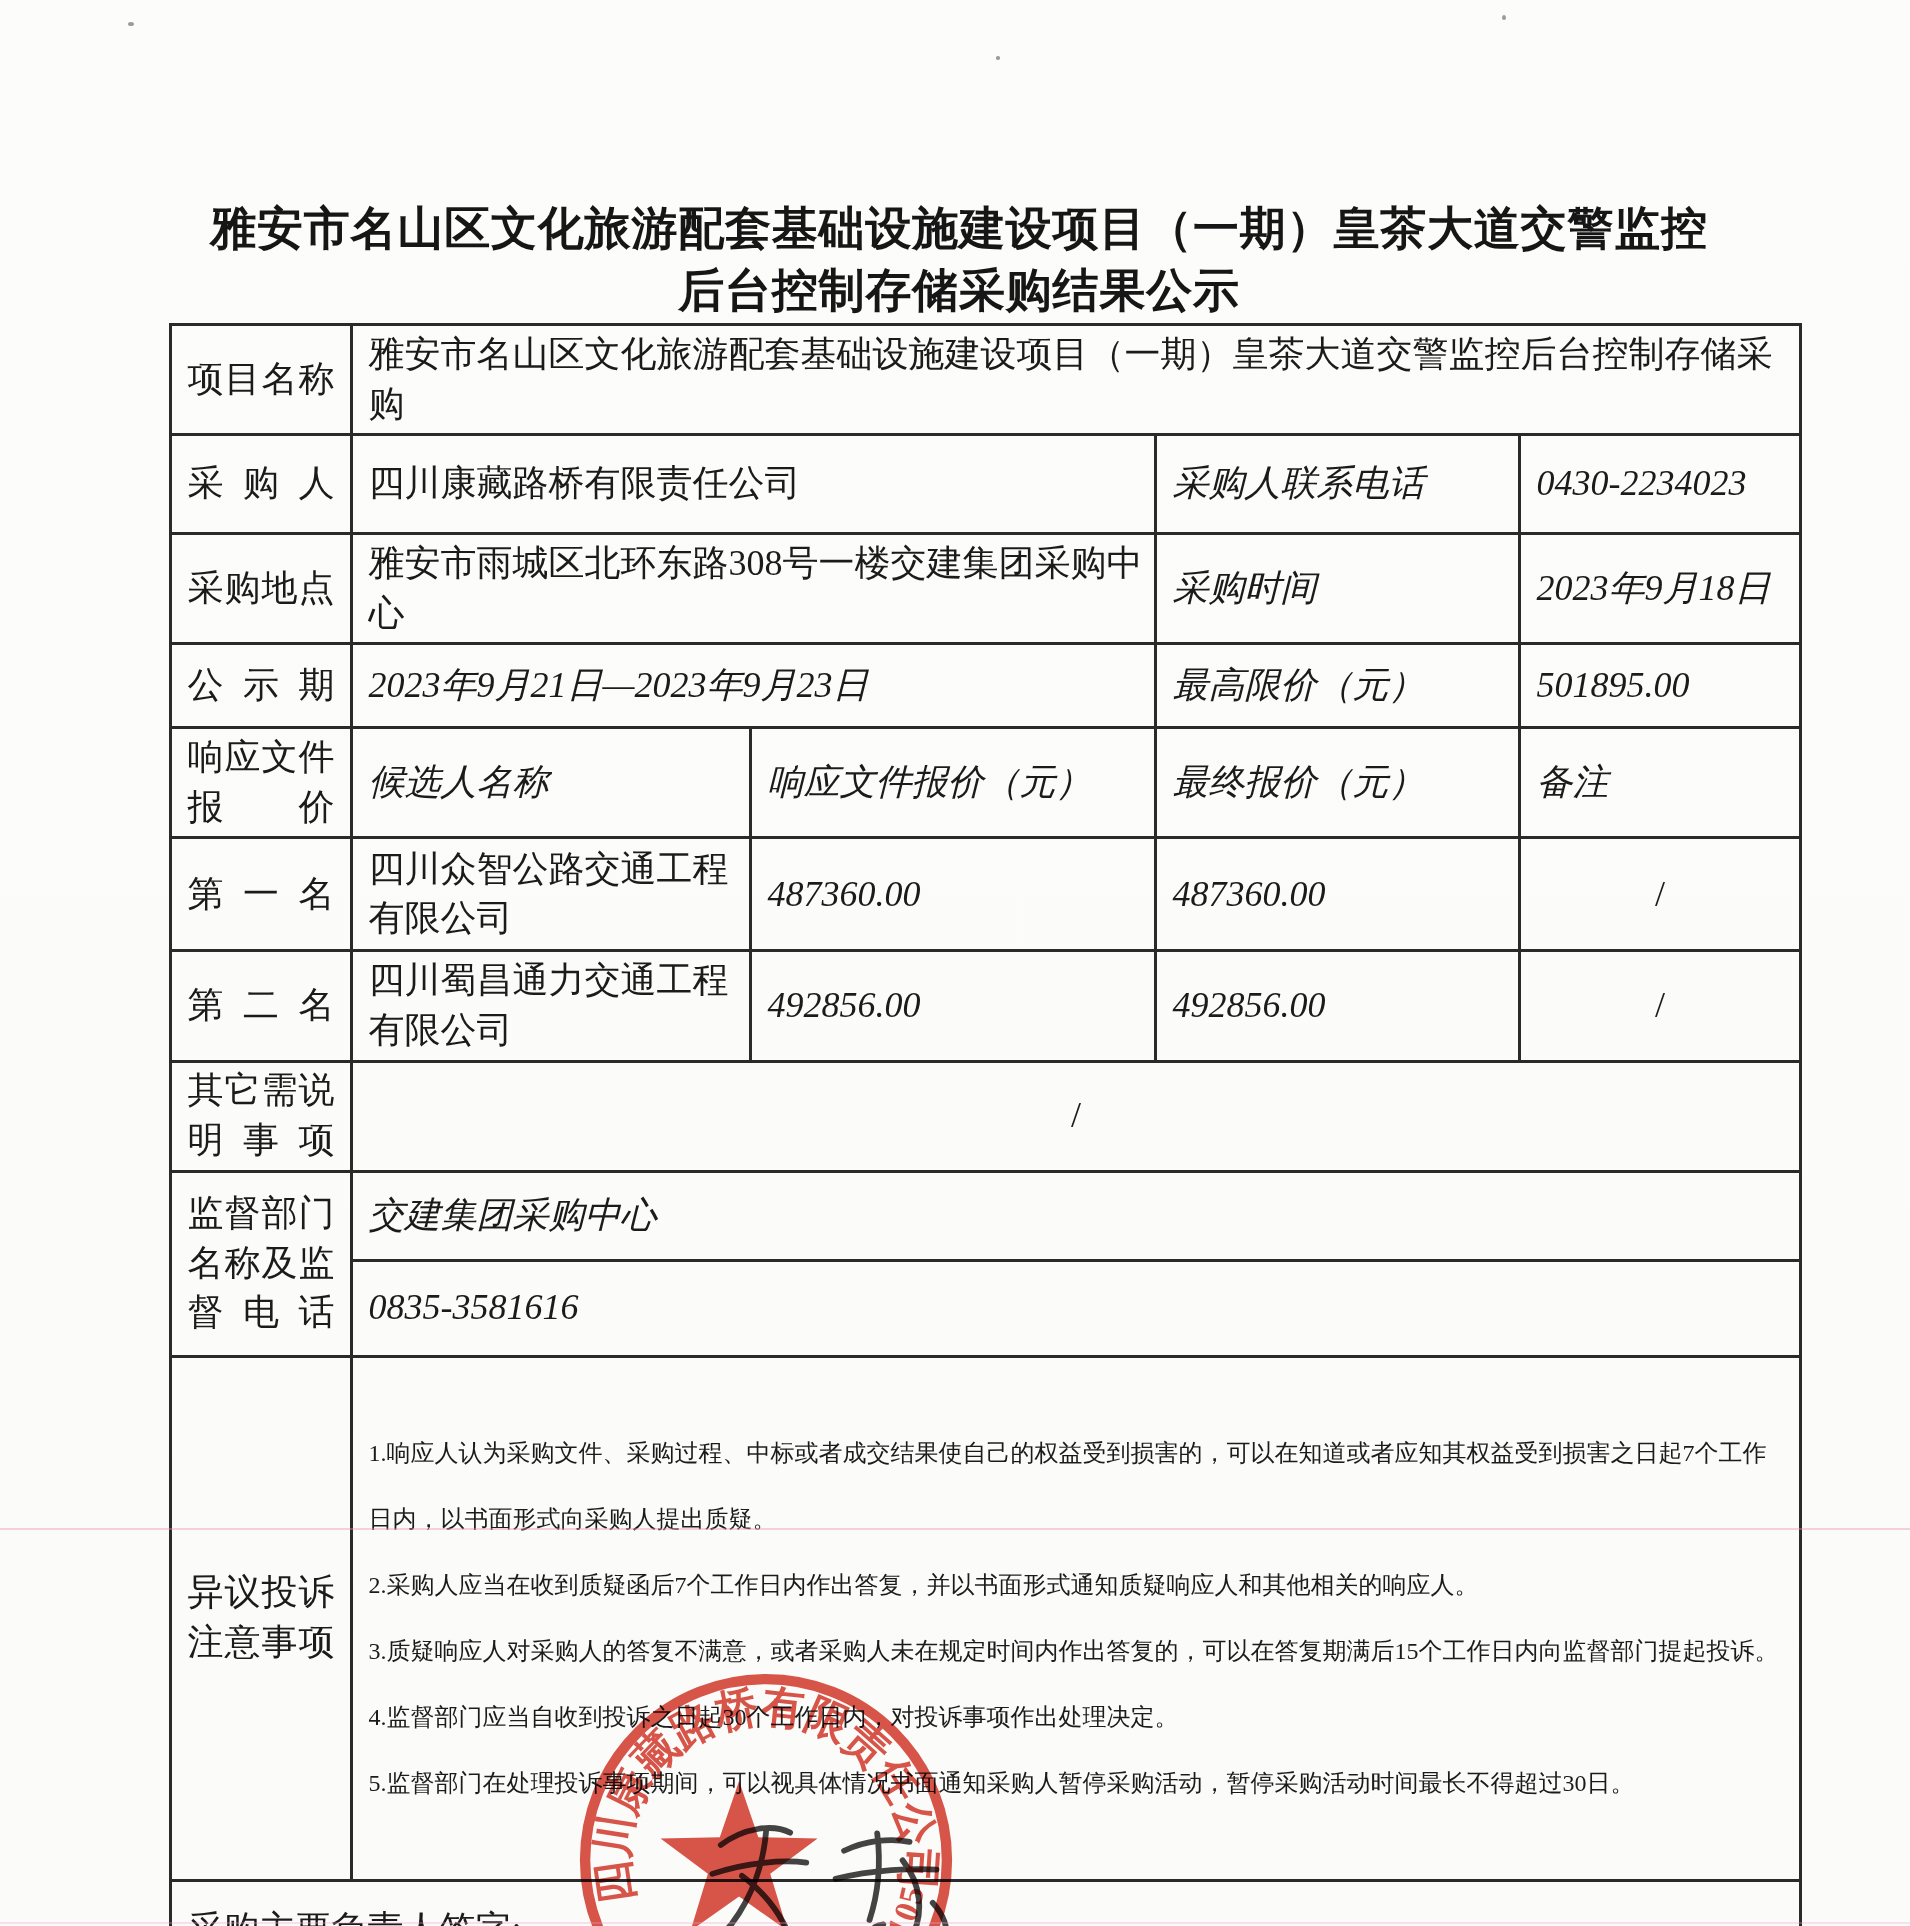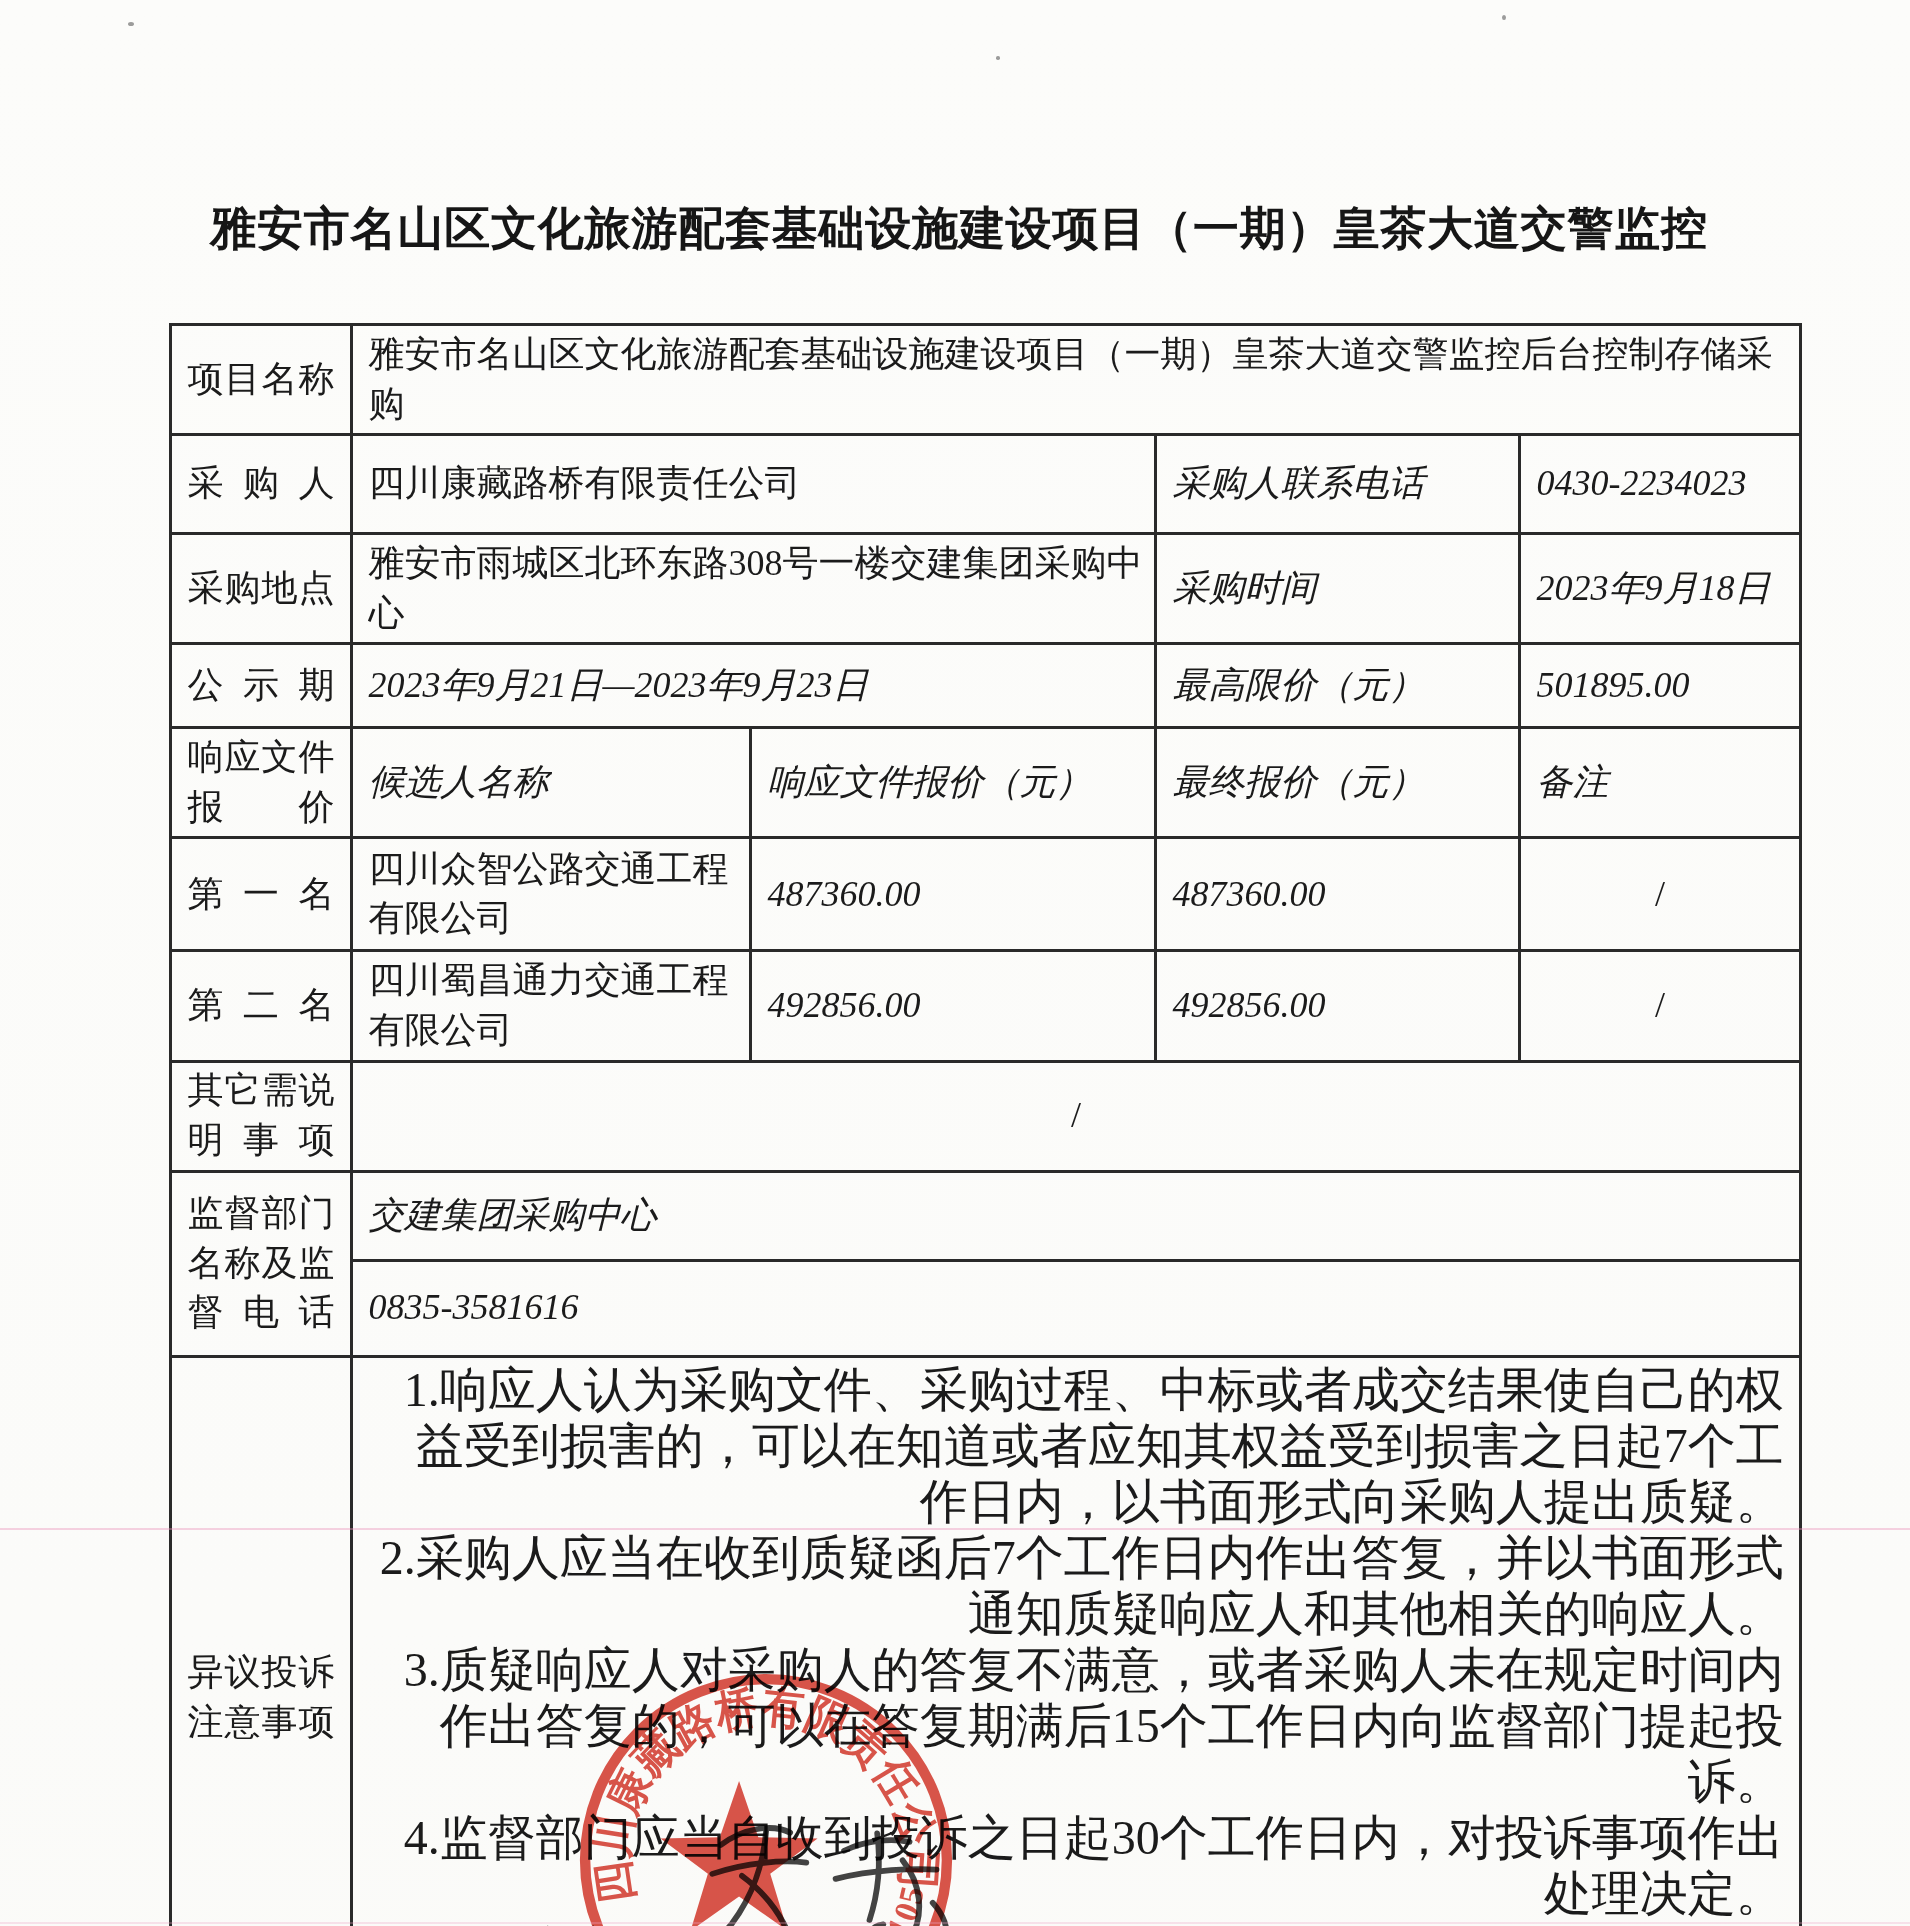--- a/index.html
+++ b/index.html
@@ -68,23 +68,23 @@
   tr.h240 { height: 92px; }
   tr.h249 { height: 96px; padding-left: 24px; }
   tr.h231 { height: 89px; }
   tr.h1360 { height: 524px; }
 
   td.notice-cell {
     vertical-align: middle;
     padding: 11.6px 11.6px 11.6px 15.4px;
   }
   .notice-line {
-    font-size: 48px;
-    line-height: 56px;
-    text-align: right;
+    font-size: 24px;
+    line-height: 66px;
+    text-align: left;
   }
   td.sig-cell {
     padding: 3.9px 3.9px 3.9px 17.7px;
     text-align: left;
   }
 
   
   .stamp {
     position: absolute;
     left: 562px;
@@ -126,20 +126,21 @@
   .speck-2 { left: 996px; top: 56px; width: 3.5px;  height: 3.5px; }
   .speck-3 { left: 1502px; top: 14.6px;  width: 4.2px; height: 5.4px; }
 </style>
 </head>
 <body>
 
 <div id="page">
 
   <div class="doc-title">
     <div>雅安市名山区文化旅游配套基础设施建设项目（一期）皇茶大道交警监控</div>
+    <div>后台控制存储采购结果公示</div>
   </div>
 
   <table class="main">
     <colgroup>
       <col style="width:181px">
       <col style="width:399px">
       <col style="width:405px">
       <col style="width:364px">
       <col style="width:281px">
     </colgroup>

